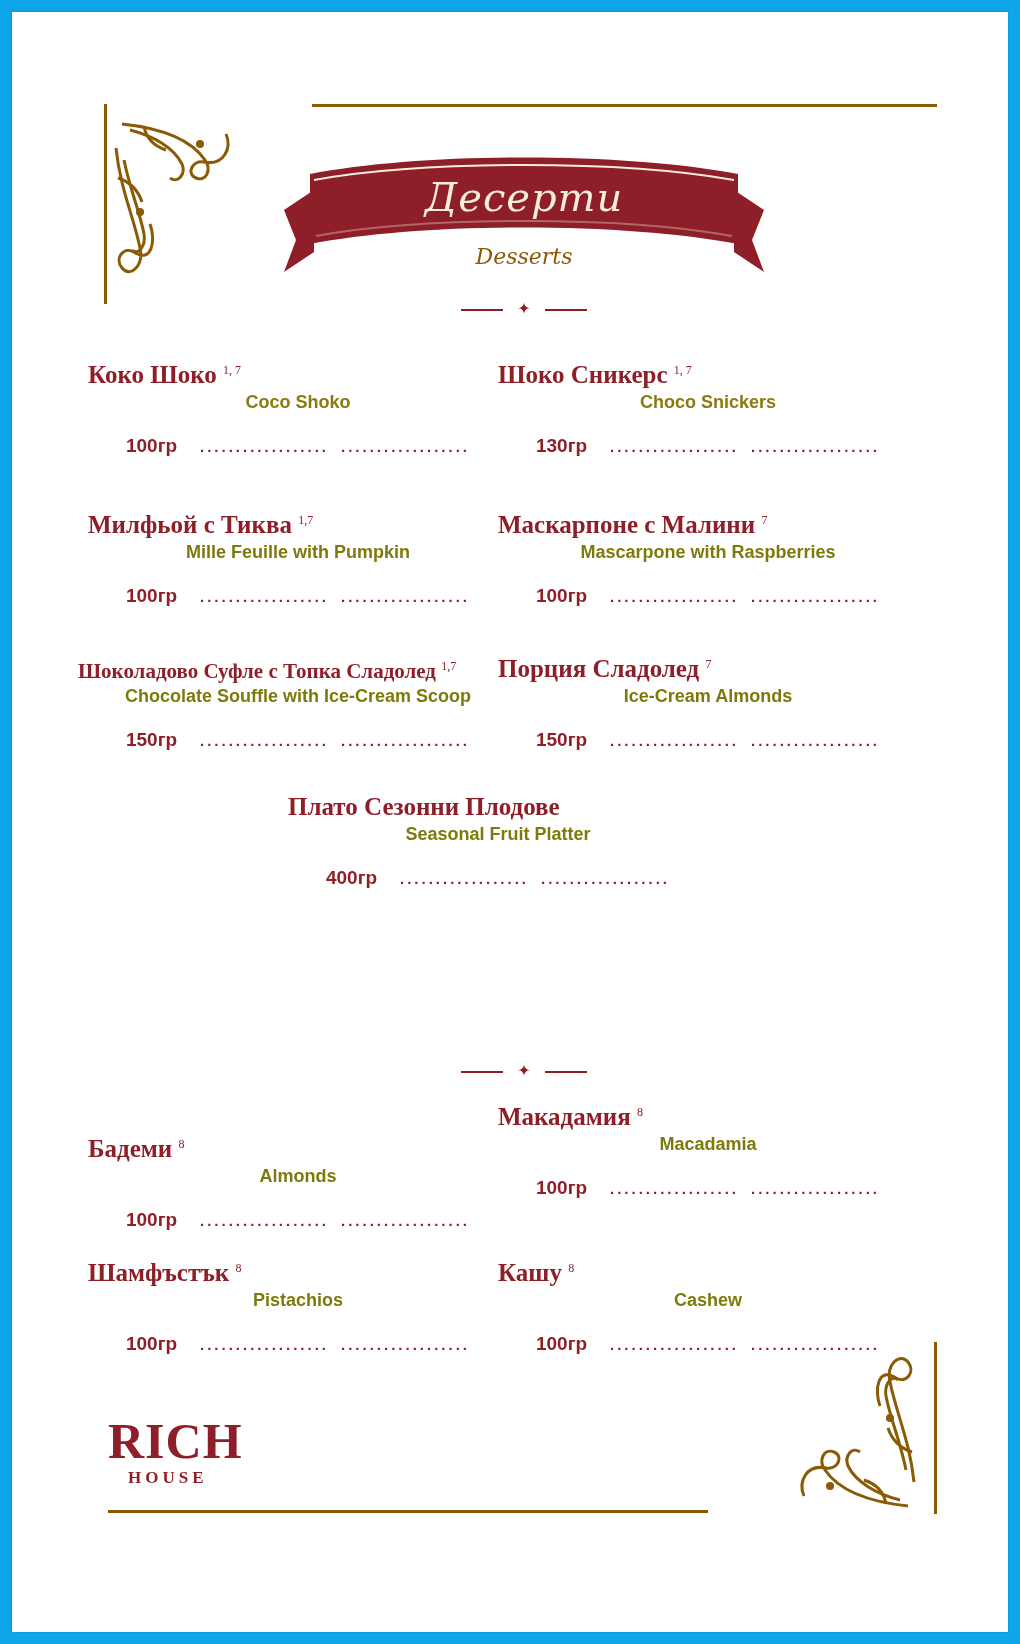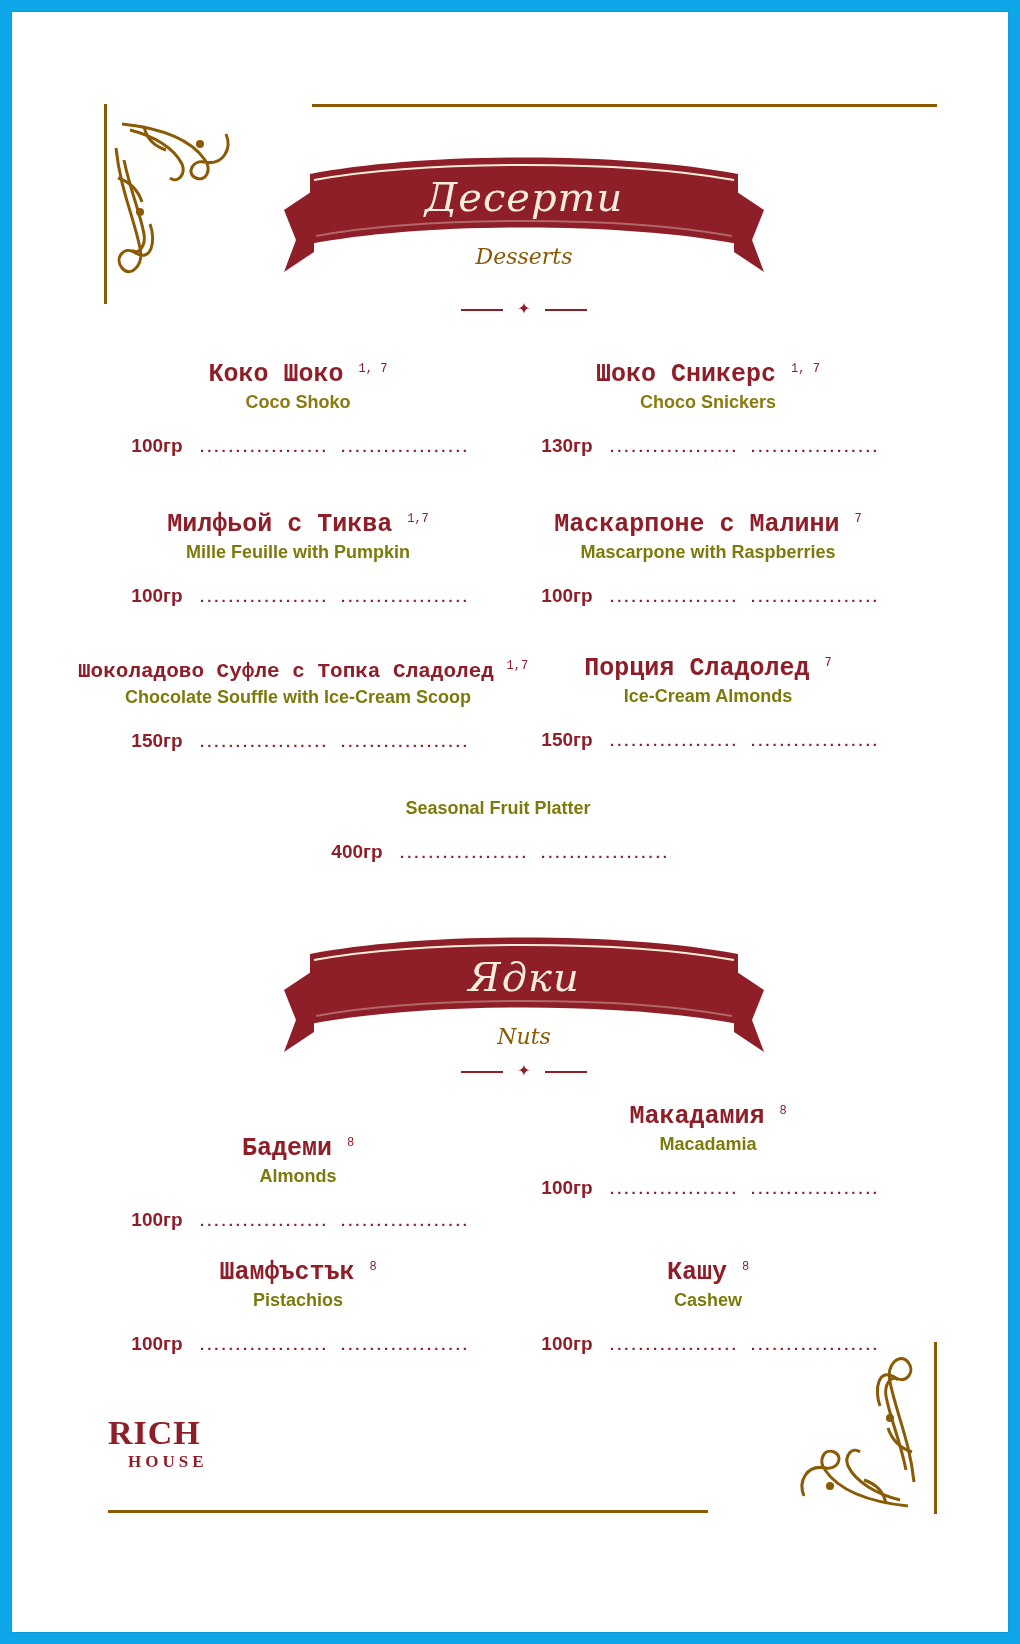--- a/index.html
+++ b/index.html
@@ -125,22 +125,21 @@
   }
   .divider.d1 { top: 288px; }
   .divider.d2 { top: 1050px; }
 
   
   .item {
     position: absolute;
     width: 420px;
   }
   .item .name {
-    text-align: center;
-    font-family: Liberation Mono, monospace;
+    font-family: Liberation Serif, serif;
     font-weight: bold;
     color: #8e1e28;
     font-size: 25px;
     line-height: 1.05;
     white-space: nowrap;
   }
   .item .name .sup {
     font-size: 12px;
     vertical-align: super;
     font-weight: normal;
@@ -163,40 +162,40 @@
     display: flex;
     align-items: baseline;
     justify-content: center;
     gap: 12px;
     color: #8e1e28;
     font-family: "Liberation Sans", sans-serif;
     font-weight: bold;
     font-size: 19px;
     white-space: nowrap;
   }
-  .priceline .grams { min-width: 62px; text-align: center; }
+  .priceline .grams { min-width: 62px; text-align: left; }
   .priceline .dots {
     letter-spacing: 3px;
     color: #8e1e28;
     font-size: 15px;
     font-weight: bold;
   }
 
   
   .logo {
     position: absolute;
     left: 96px;
     top: 1404px;
     width: 200px;
     text-align: left;
   }
   .logo .rich {
     font-family: "Liberation Serif", serif;
     font-weight: bold;
-    font-size: 34px;
+    font-size: 50px;
     color: #8e1e28;
     letter-spacing: 1px;
     line-height: 1;
   }
   .logo .house {
     font-family: "Liberation Serif", serif;
     font-weight: bold;
     font-size: 17px;
     color: #8e1e28;
     letter-spacing: 4px;
@@ -314,39 +313,29 @@
       <div class="name"><span>Порция Сладолед</span> <span class="sup">7</span></div>
       <div class="en olive">Ice-Cream Almonds</div>
       <div class="priceline">
         <span class="grams">150гр</span>
         <span class="dots">..................</span>
         <span class="dots">..................</span>
       </div>
     </div>
 
     <div class="item" style="left:276px; top:782px;">
+      <div class="name"><span>Плато Сезонни Плодове</span><span class="sup"></span></div>
       <div class="en olive">Seasonal Fruit Platter</div>
       <div class="priceline">
         <span class="grams">400гр</span>
         <span class="dots">..................</span>
         <span class="dots">..................</span>
       </div>
     </div>
 
-    <div class="banner-wrap b2">
-      <svg class="banner-svg" width="500" height="135" viewBox="0 0 500 135">
-        <path d="M10 58 L40 38 L40 100 L10 120 L22 88 Z" fill="#8e1e28"></path>
-        <path d="M490 58 L460 38 L460 100 L490 120 L478 88 Z" fill="#8e1e28"></path>
-        <path d="M36 22 C150 0 350 0 464 22 L464 92 C350 70 150 70 36 92 Z" fill="#8e1e28"></path>
-        <path d="M40 28 C152 8 348 8 460 28" fill="none" stroke="#f7eddc" stroke-width="2"></path>
-        <path d="M42 84 C152 64 348 64 458 84" fill="none" stroke="#f7eddc" stroke-width="2" opacity="0.35"></path>
-      </svg>
-      <div class="banner-title">Ядки</div>
-      <div class="banner-sub">Nuts</div>
-    </div>
 
     <div class="divider d2">
       <span class="ln"></span><span class="leaf">✦</span><span class="ln"></span>
     </div>
 
     <div class="item" style="left:76px; top:1124px;">
       <div class="name"><span>Бадеми</span> <span class="sup">8</span></div>
       <div class="en olive">Almonds</div>
       <div class="priceline">
         <span class="grams">100гр</span>

